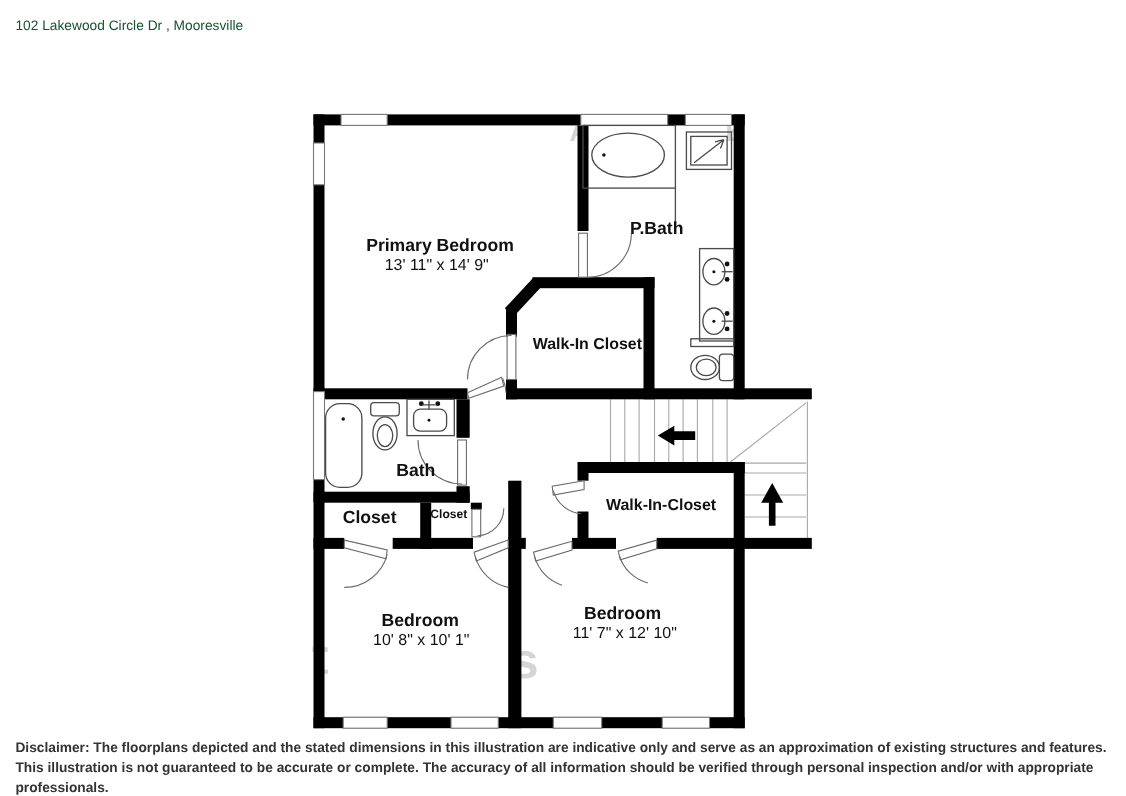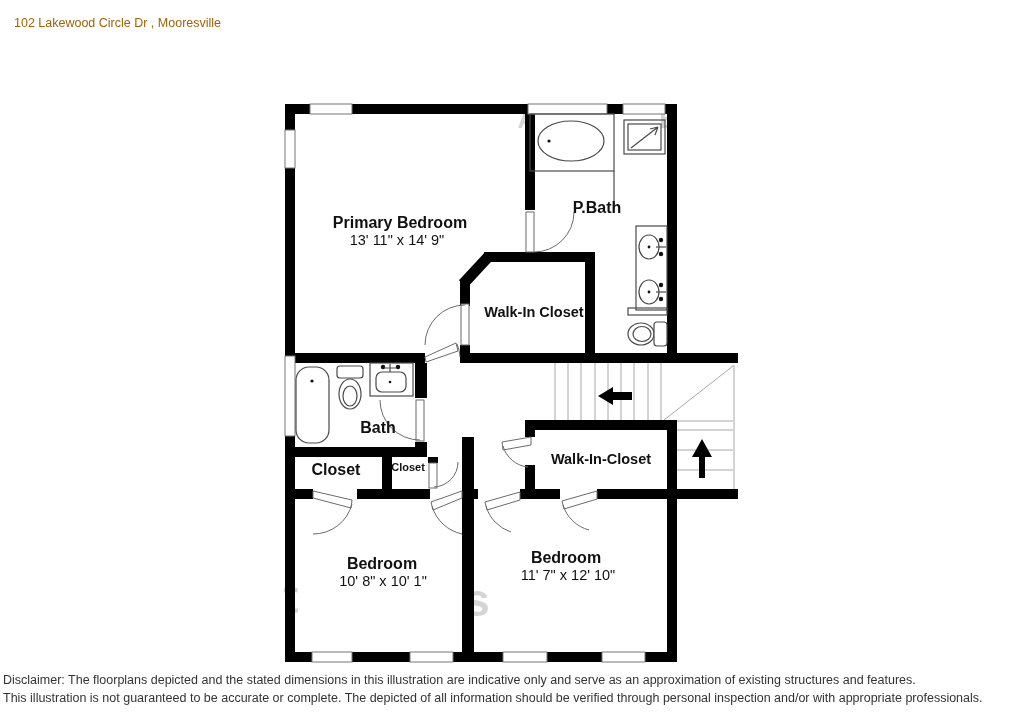--- a/index.html
+++ b/index.html
@@ -1,19 +1,19 @@
 <!DOCTYPE html>
 <html><head>
 <meta charset="utf-8">
 <style>
   html,body{margin:0;padding:0;background:#fff;}
   .page{position:relative;width:1024px;height:724px;background:#ffffff;overflow:hidden;
         font-family:"Liberation Sans",sans-serif;color:#222;}
-  .hdr{position:absolute;left:14px;top:14px;font-size:12.5px;line-height:18px;color:#a16207;}
-  .ftr{position:absolute;left:3px;top:671px;font-size:12.5px;line-height:18px;color:#333;}
+  .hdr{position:absolute;left:14px;top:14px;font-size:12.5px;line-height:18px;color:#14532d;}
+  .ftr{position:absolute;left:14px;top:671px;font-size:12.5px;line-height:18px;color:#333;font-weight:bold;}
   svg text{font-family:"Liberation Sans",sans-serif;fill:#111;}
   .wall{fill:#000;}
   .win{fill:#fff;stroke:#777;stroke-width:1;}
   .fx{fill:#fff;stroke:#4a4a4a;stroke-width:1.2;}
   .fxl{fill:none;stroke:#4a4a4a;stroke-width:1.2;}
   .dot{fill:#111;stroke:none;}
   .stair{stroke:#a8a8a8;stroke-width:1;fill:none;}
   .arc{fill:none;stroke:#6b6b6b;stroke-width:1;}
   .leaf{fill:#fff;stroke:#6b6b6b;stroke-width:1;}
   .arrow{fill:#000;stroke:none;}
@@ -210,16 +210,16 @@
       <text x="601" y="464" class="lbl-m">Walk-In-Closet</text>
       <text x="382" y="569" class="lbl">Bedroom</text>
       <text x="383" y="586" class="dims">10' 8" x 10' 1"</text>
       <text x="566" y="563" class="lbl">Bedroom</text>
       <text x="568" y="580" class="dims">11' 7" x 12' 10"</text>
     </g>
   </svg>
 
   <div class="ftr">
     <div>Disclaimer: The floorplans depicted and the stated dimensions in this illustration are indicative only and serve as an approximation of existing structures and features.</div>
-    <div>This illustration is not guaranteed to be accurate or complete. The depicted of all information should be verified through personal inspection and/or with appropriate professionals.</div>
+    <div>This illustration is not guaranteed to be accurate or complete. The accuracy of all information should be verified through personal inspection and/or with appropriate professionals.</div>
   </div>
 
 </div>
 
 </body></html>

